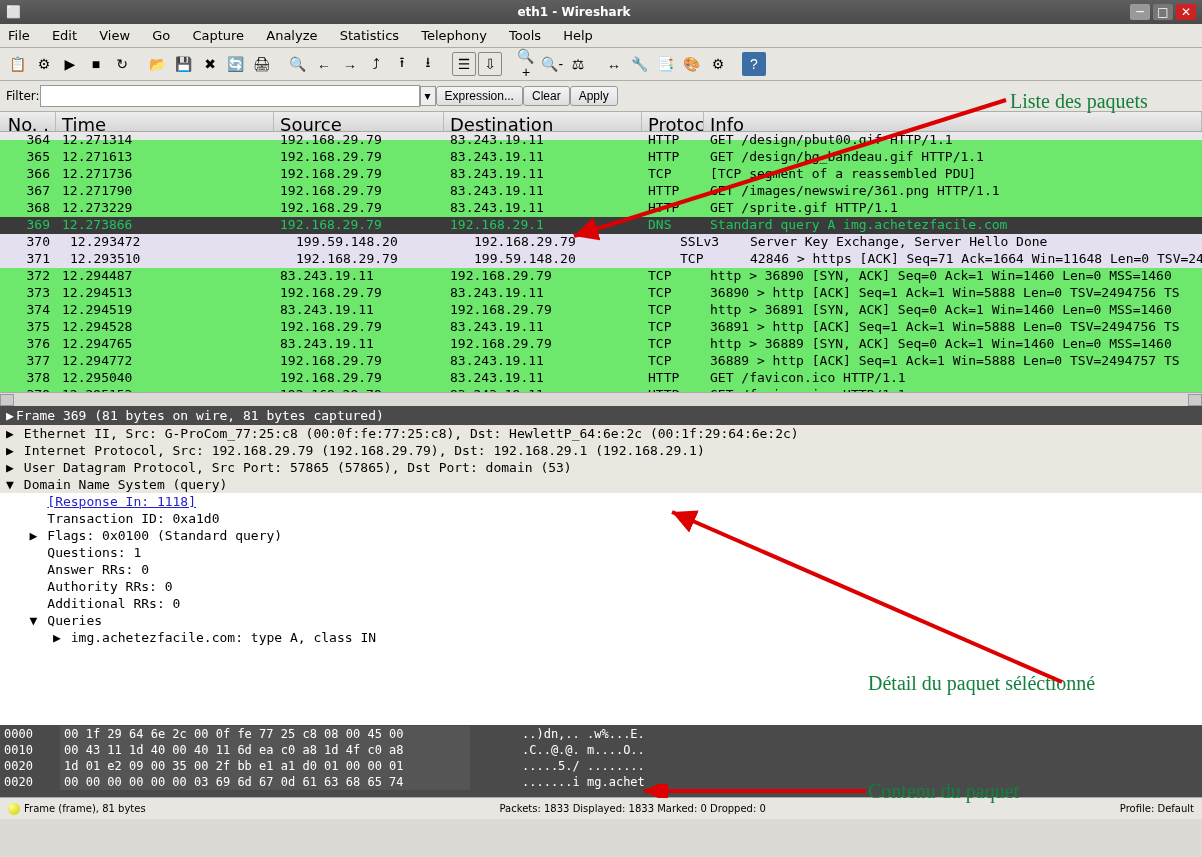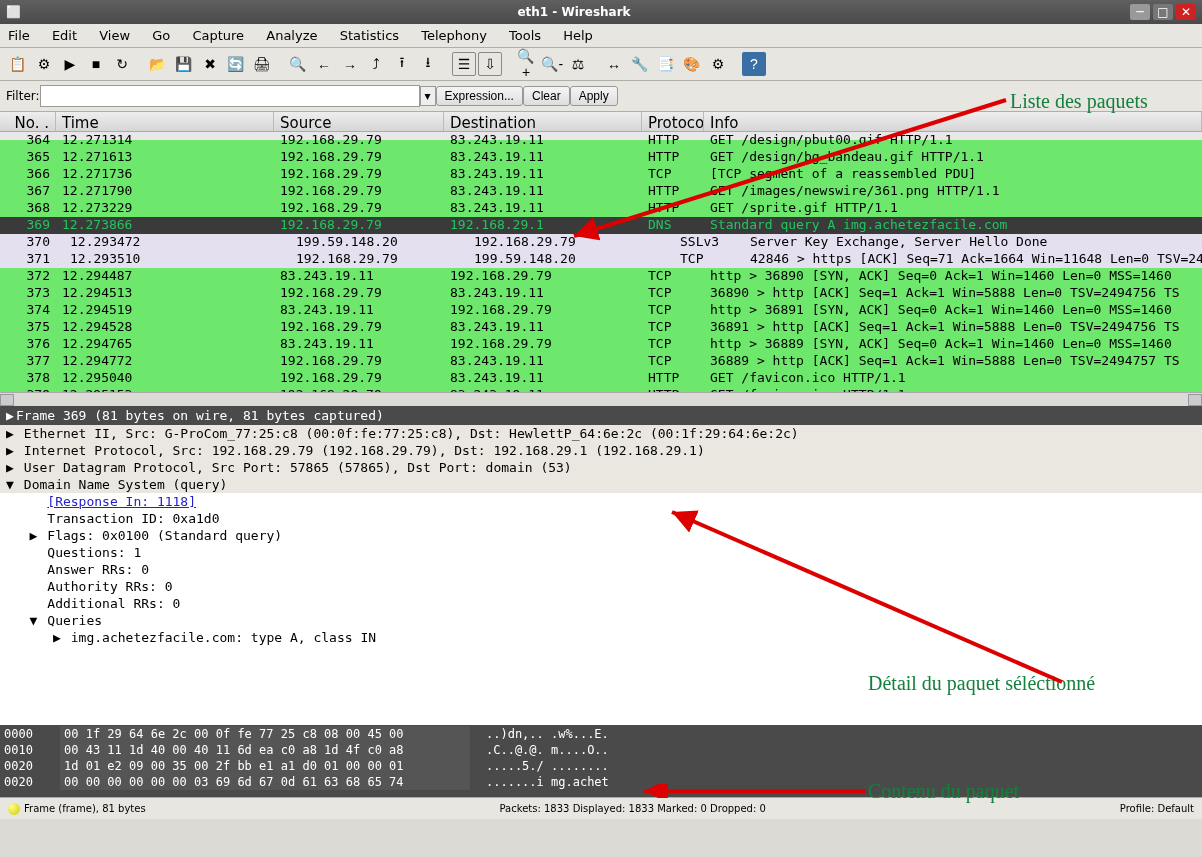--- a/index.html
+++ b/index.html
@@ -10,38 +10,38 @@
 .titlebar .winbtn.min{background:#999;}
 .titlebar .winbtn.close{background:#c22;}
 .menubar { background: #e8e6e0; padding: 4px 8px; font-size: 13px; border-bottom: 1px solid #b0aea8; }
 .menubar span { margin-right: 18px; cursor: pointer; }
 .toolbar { background: #e8e6e0; padding: 4px 6px; display: flex; align-items: center; gap: 2px; border-bottom: 1px solid #b0aea8; }
 .tbtn { width: 24px; height: 24px; background: #e8e6e0; border: 1px solid transparent; display: inline-flex; align-items: center; justify-content: center; border-radius: 2px; font-size: 14px; }
 .tsep { width: 8px; }
 .filterbar { background: #e8e6e0; padding: 4px 6px; display: flex; align-items: center; border-bottom: 1px solid #b0aea8; }
 .filterbar input { flex: 0 0 380px; height: 22px; padding: 2px 4px; border: 1px solid #999; background: #fff; }
 .btn { background: linear-gradient(#f5f5f5,#dedede); border: 1px solid #999; border-radius: 3px; padding: 2px 8px; font-size: 12px; cursor: pointer; }
-.packet-header { background: linear-gradient(#eeeeee,#d6d6d6); display: flex; font-size: 15px; height: 20px; border-bottom: 1px solid #aaa; }
+.packet-header { background: linear-gradient(#eeeeee,#d6d6d6); display: flex; font-size: 18px; height: 20px; border-bottom: 1px solid #aaa; }
 .packet-header .col { padding: 2px 6px; border-right: 1px solid #bbb; white-space: nowrap; overflow: hidden; }
 .packet-list { height: 260px; overflow-y: scroll; background: #fff; font-family: "DejaVu Sans Mono", monospace; font-size: 13px; }
 .row { display: flex; height: 17px; white-space: nowrap; }
 .row .cell { padding: 0 6px; overflow: hidden; }
 .c-no{width:56px;text-align:right;} .c-time{width:218px;} .c-src{width:170px;} .c-dst{width:198px;} .c-proto{width:62px;} .c-info{flex:1;}
 .clr-green{background:#6de86d;} .clr-sel{background:#3a3a3a;color:#22c55e;} .clr-lav{background:#e4e0f0;gap:8px;} .clr-partial{background:linear-gradient(to bottom,#e8e8e8 50%,#6de86d 50%);}
 .scrollbar{height:14px;background:#dcdad5;border-top:1px solid #aaa;display:flex;align-items:center;}
 .scrollbar .arrow{width:14px;height:12px;background:#ccc;border:1px solid #999;}
 .scrollbar .track{flex:1;}
 .detail-header{background:#4a4a4a;color:#fff;padding:2px 6px;font-family:"DejaVu Sans Mono",monospace;font-size:13px;display:flex;align-items:center;}
 .detail-pane{background:#fff;height:300px;overflow:auto;font-family:"DejaVu Sans Mono",monospace;font-size:13px;}
 .detail-line{padding:1px 6px;white-space:nowrap;}
 .tri{display:inline-block;width:10px;}
 .link{color:#2222cc;text-decoration:underline;}
 .bytes-pane{background:#4a4a4a;color:#fff;font-family:"DejaVu Sans Mono",monospace;font-size:12px;height:72px;overflow:hidden;padding:1px 4px;}
 .bytes-row{display:flex;line-height:16px;gap:12px;}
-.bytes-off{color:#fff;width:44px;} .bytes-hex{flex:0 0 410px;background:#555;padding:0 4px;} .bytes-asc{flex:1;padding:0 4px;}
+.bytes-off{color:#fff;width:44px;} .bytes-hex{flex:0 0 410px;background:#555;padding:0 4px;} .bytes-asc{flex:1;padding:0 4px;margin-left:36px;}
 .statusbar{background:#e8e6e0;border-top:1px solid #aaa;display:flex;align-items:center;padding:2px 8px;font-size:10px;height:22px;}
 .statusbar .seg{margin-right:40px;}
 .bulb{width:12px;height:12px;border-radius:50%;background:radial-gradient(circle at 30% 30%,#ffff88,#cccc00);display:inline-block;margin-right:4px;}
 .annotation{position:absolute;color:#15803d;font-family:Georgia,serif;font-size:20px;pointer-events:none;}
 svg.arrow{position:absolute;pointer-events:none;}
 </style>
 </head>
 <body>
 
 <div class="titlebar">

